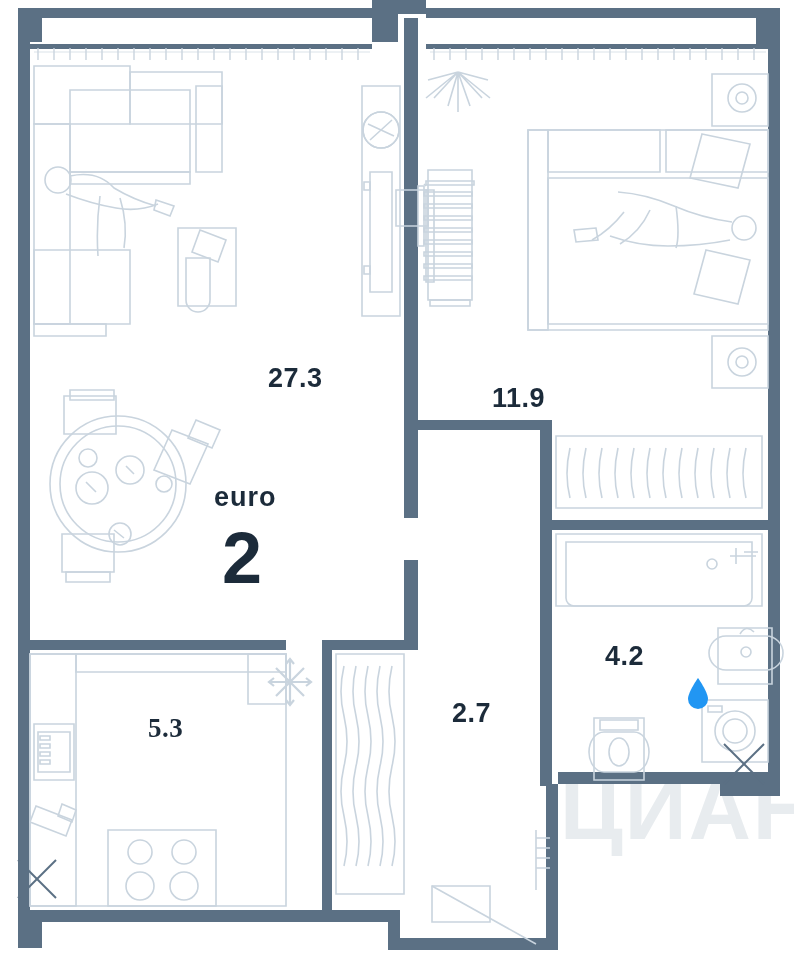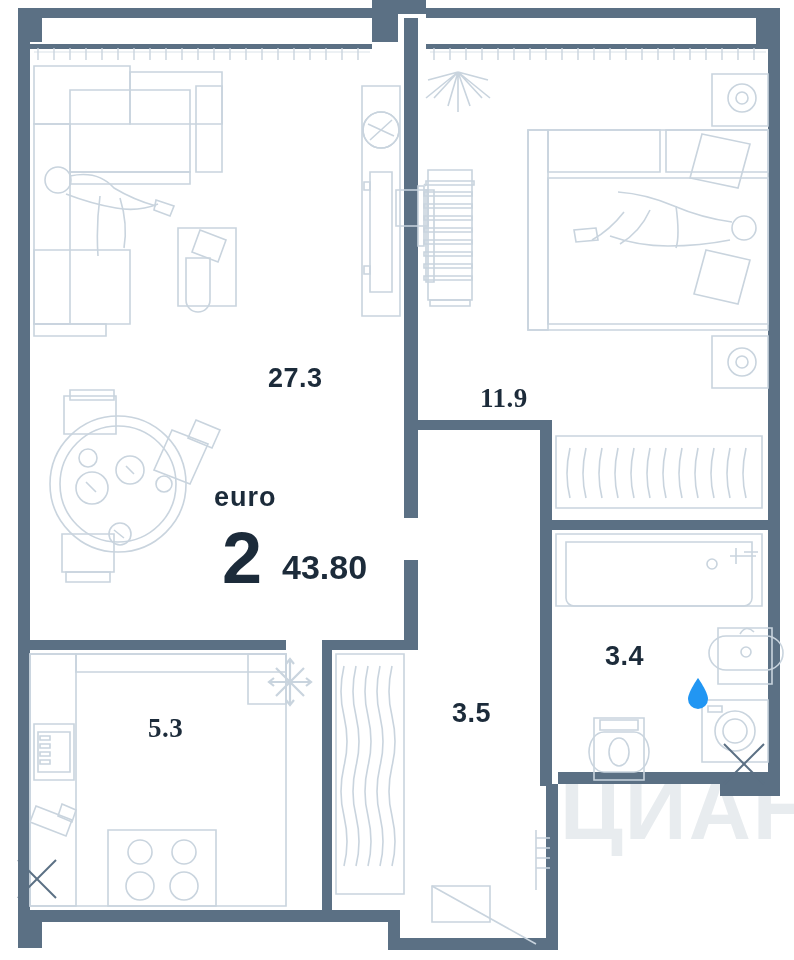--- a/index.html
+++ b/index.html
@@ -294,22 +294,21 @@
       <path d="M286 664 l4 -5 l4 5 M286 700 l4 5 l4 -5"></path>
       <path d="M274 678 l-5 4 l5 4 M306 678 l5 4 l-5 4"></path>
     </g>
 
     <g>
       <path d="M698 678 c0 0 -10 14 -10 21 a10 10 0 0 0 20 0 c0 -7 -10 -21 -10 -21 z" fill="#2196f3"></path>
     </g>
   </svg>
 
   <div class="label area-label" style="left:268px; top:363px;">27.3</div>
-  <div class="label area-label" style="left:480px; top:383px;font-family:Liberation Serif, serif;">11.9</div>
-  <div class="label area-label" style="left:605px; top:641px;">3.4</div>
+  <div class="label area-label" style="left:492px; top:383px;">11.9</div>
+  <div class="label area-label" style="left:605px; top:641px;">4.2</div>
   <div class="label area-label" style="left:148px; top:713px;font-family:Liberation Serif, serif;">5.3</div>
-  <div class="label area-label" style="left:452px; top:698px;">3.5</div>
+  <div class="label area-label" style="left:452px; top:698px;">2.7</div>
 
   <div class="brand-euro" style="position:absolute; left:214px; top:482px;">euro</div>
   <div class="brand-num" style="position:absolute; left:222px; top:528px;">2</div>
-  <div class="brand-area" style="position:absolute; left:282px; top:548px;">43.80</div>
 
 </div>
 
 </body></html>

